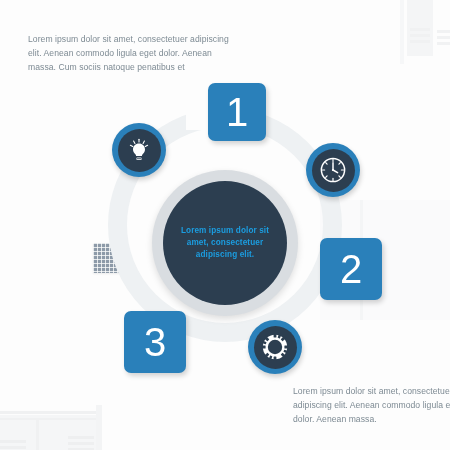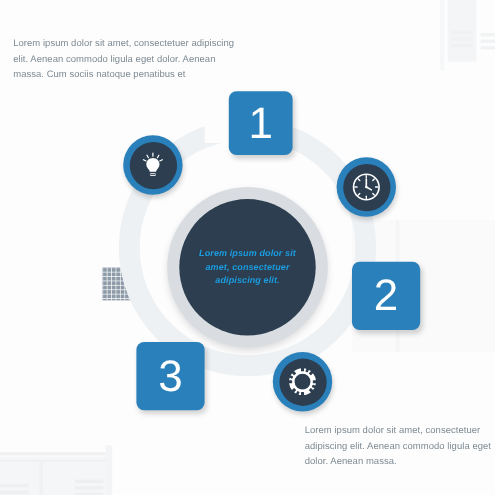--- a/index.html
+++ b/index.html
@@ -68,21 +68,21 @@
     position: absolute;
     left: 186px; top: 96px;
     width: 80px; height: 34px;
     background: #fdfdfd;
   }
 
   
   .center-wrap {
     position: absolute;
     left: 152px; top: 170px;
-    width: 146px; height: 146px; font-style: italic;
+    width: 146px; height: 146px;
   }
   .center-ring {
     position: absolute;
     inset: 0;
     border-radius: 50%;
     background: #d9dde1;
     box-shadow: 0 3px 7px rgba(0,0,0,.13);
   }
   .center-disc {
     position: absolute;
@@ -146,20 +146,21 @@
   .ic-clock { left: 306px; top: 143px; }
   .ic-gear  { left: 248px; top: 320px; }
 
   
   .para {
     position: absolute;
     color: #7d8a93;
     font-size: 8.6px;
     line-height: 1.62;
     letter-spacing: .05px;
+    margin-left: 16px;
   }
   .para-tl { left: 12px;  top: 33px;  width: 205px; }
   .para-br { left: 277px; top: 385px; width: 172px; }
 </style>
 </head>
 <body>
 
 <div id="stage">
 
   <div class="bg-deco deco-tr-1"></div>

